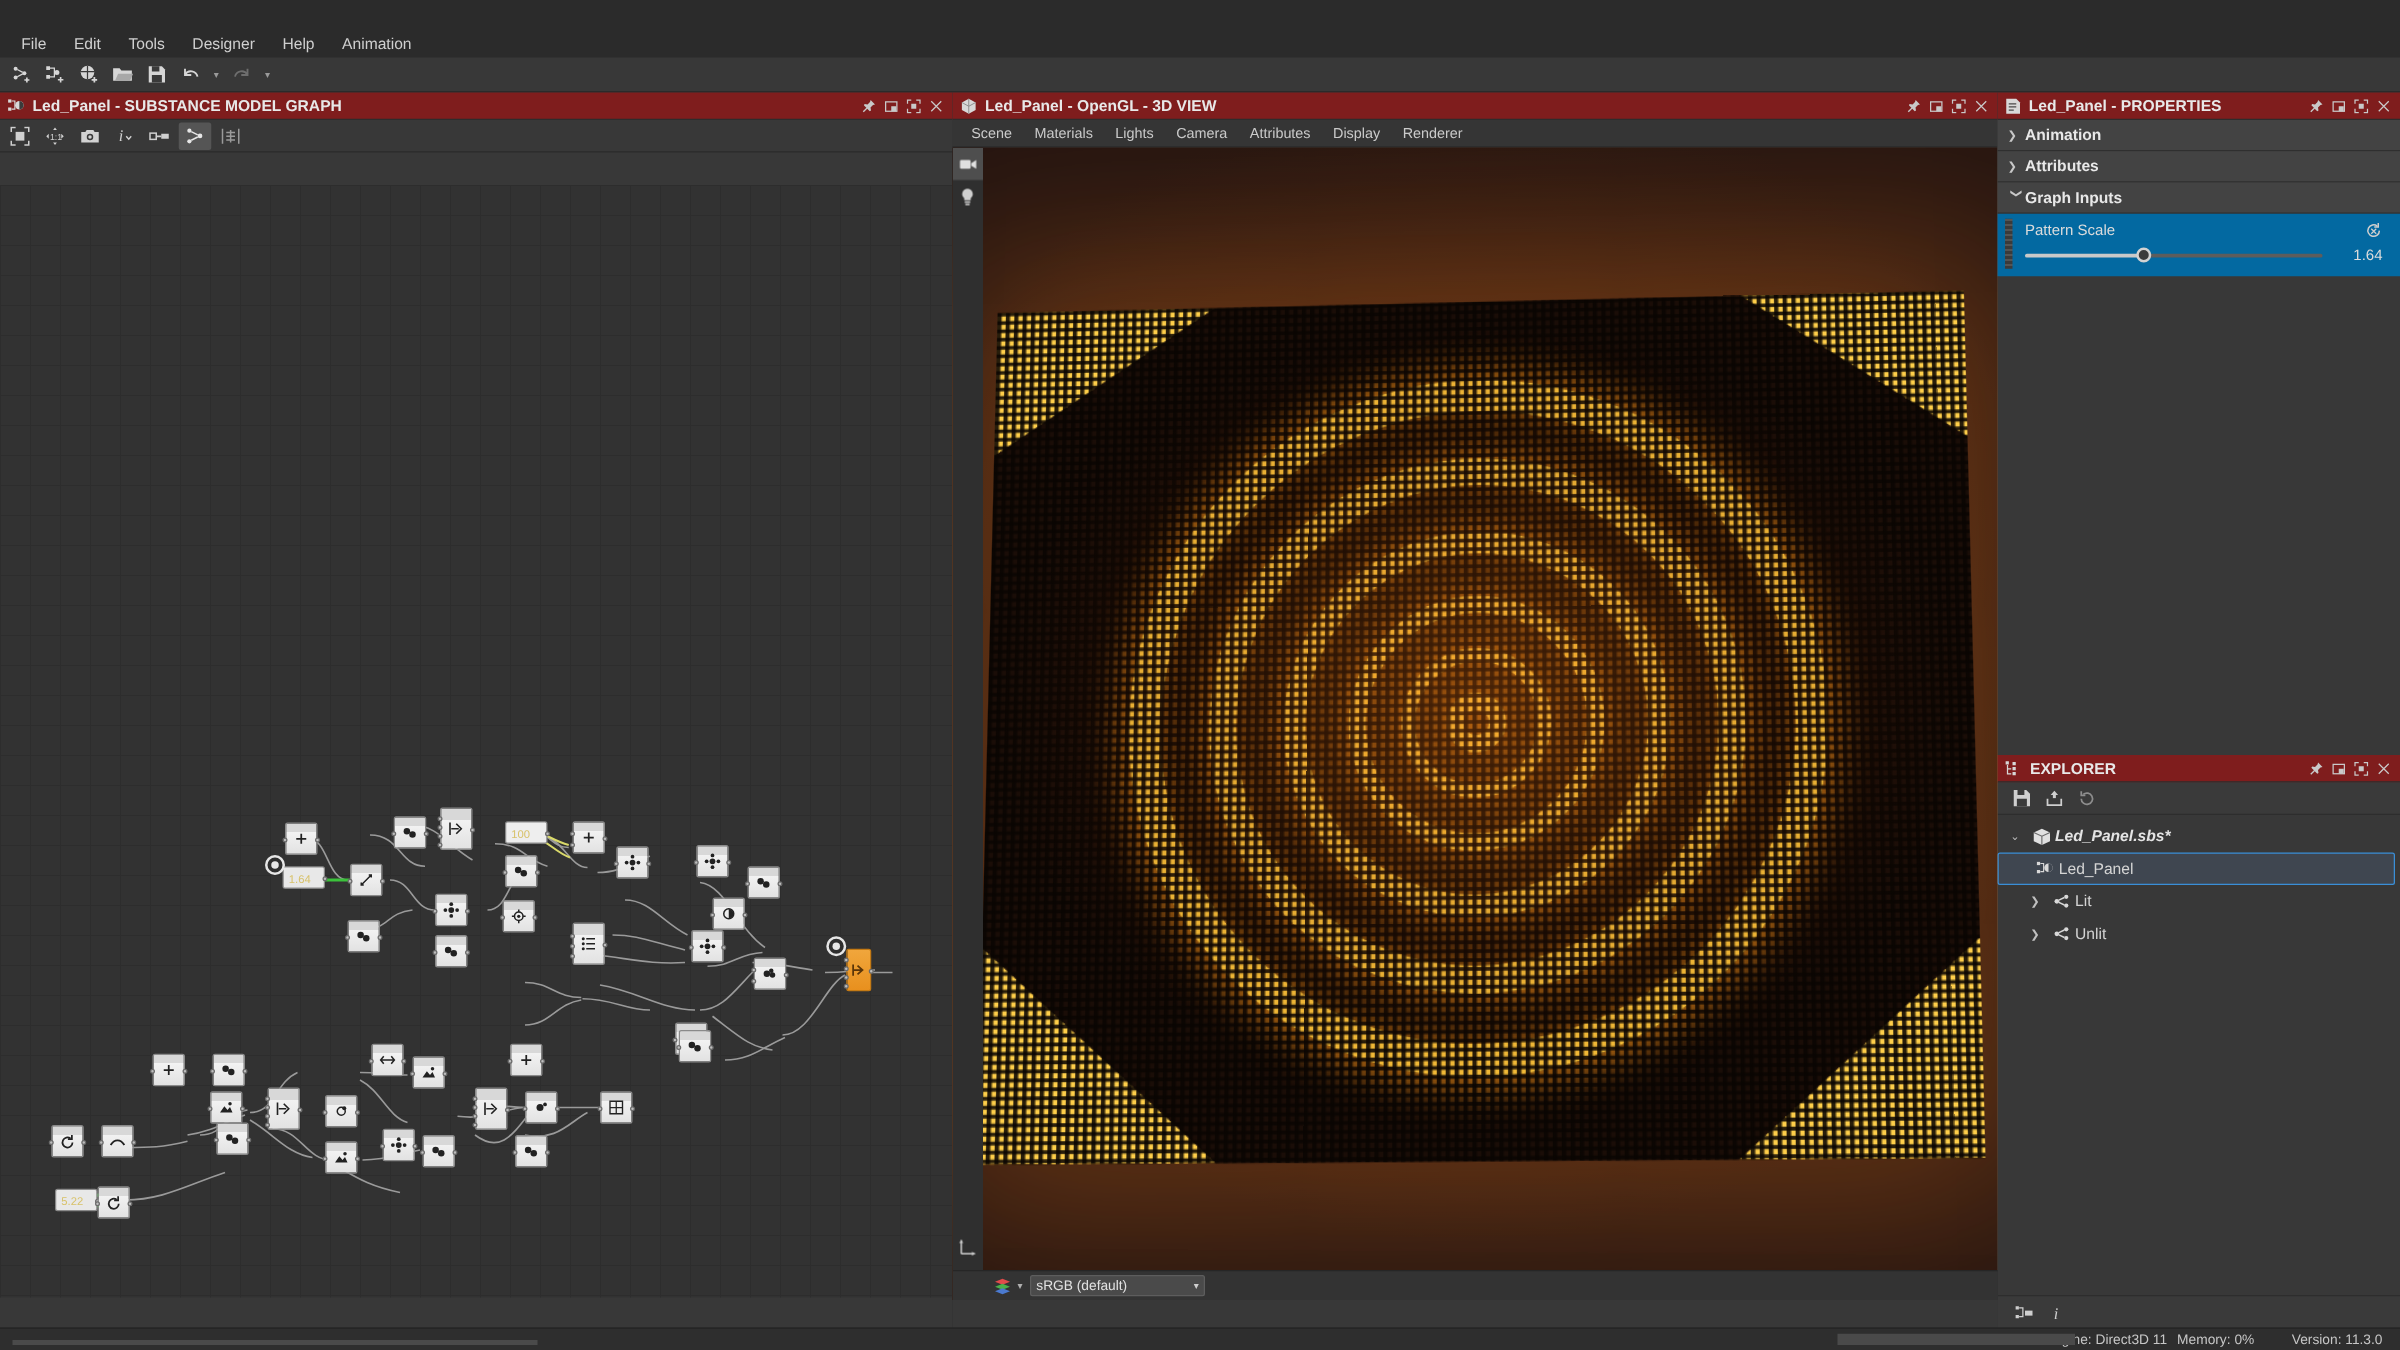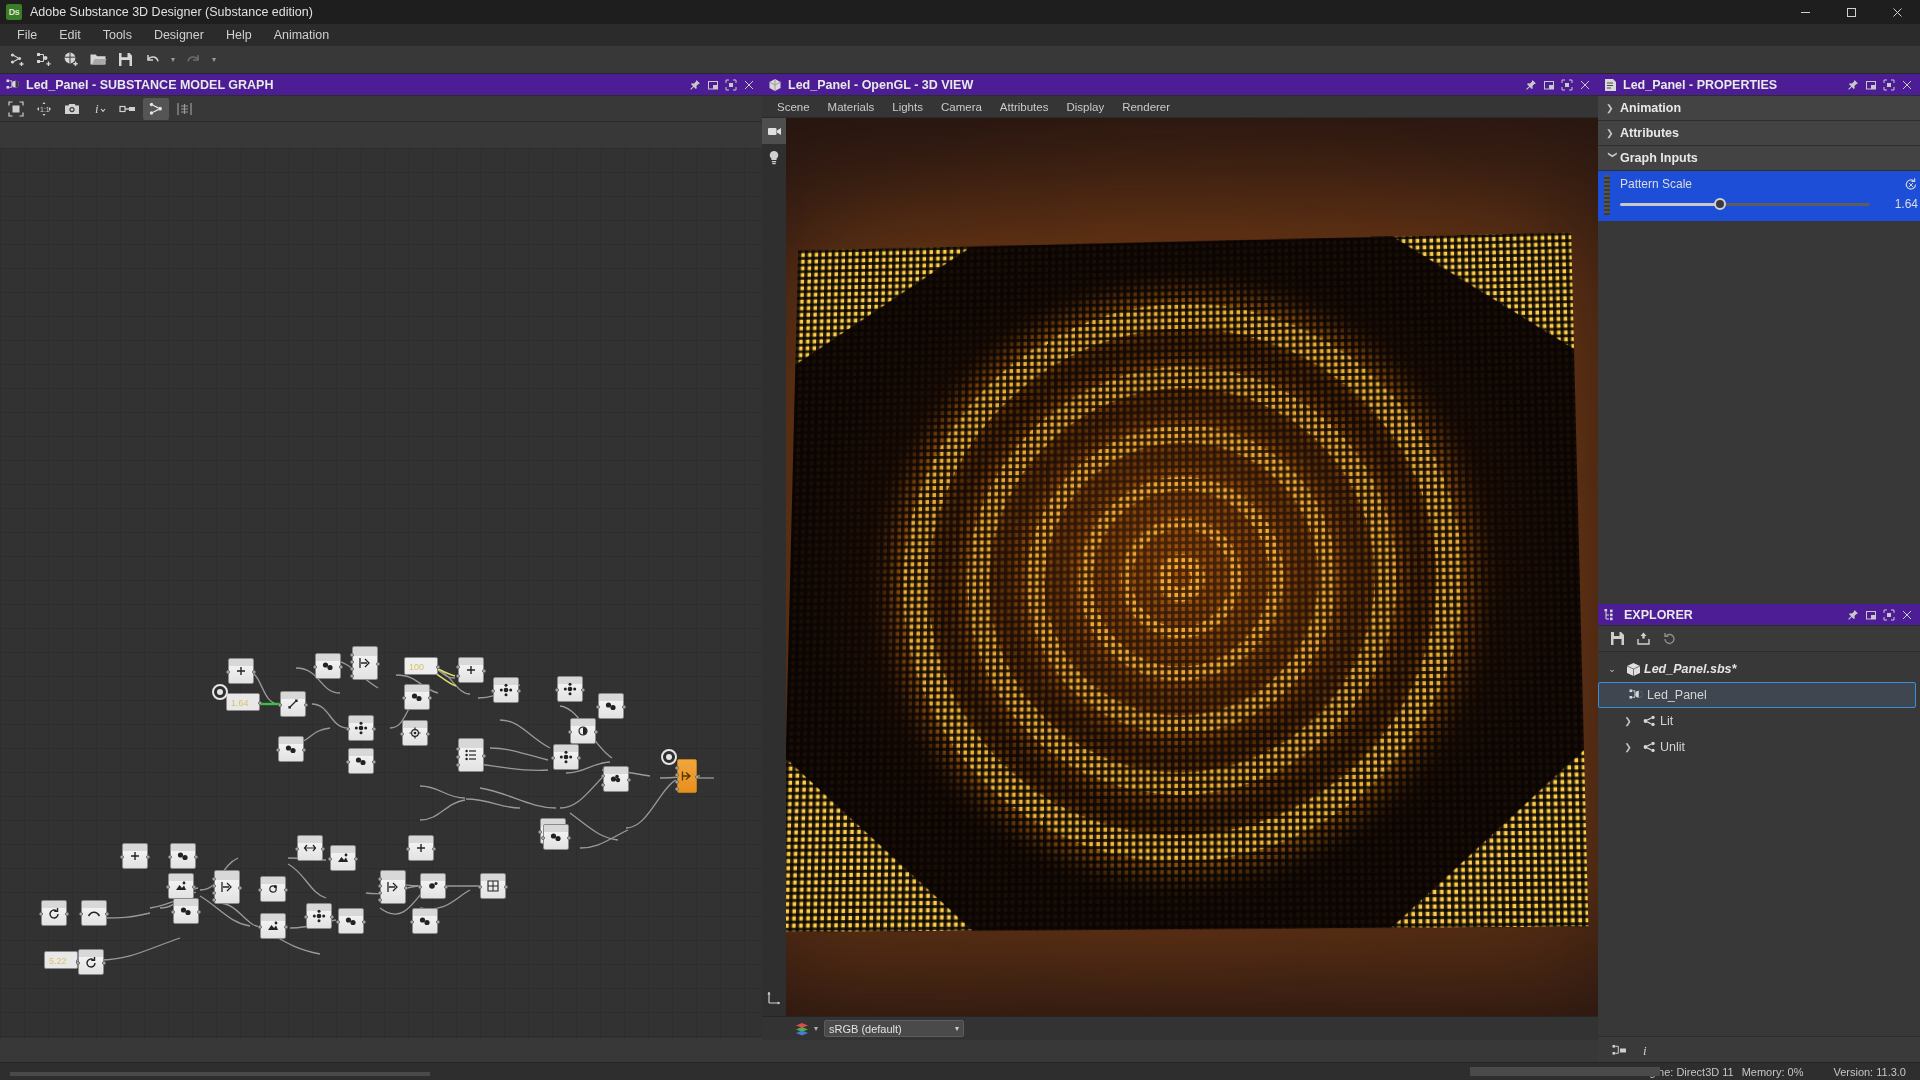--- a/index.html
+++ b/index.html
@@ -49,21 +49,21 @@
   }
   .tb-btn {
     width: 26px; height: 24px; display: flex; align-items: center; justify-content: center;
     margin-right: 1px;
   }
   .tb-caret { width: 14px; height: 24px; display: flex; align-items: center; justify-content: center; font-size: 8px; color: #9a9a9a; }
 
   
   .panel { position: absolute; background: #383838; }
   .panel-head {
-    height: 22px; background: #4c1d95; display: flex; align-items: center;
+    height: 22px; background: #7f1d1d; display: flex; align-items: center;
     border-bottom: 1px solid #2d2d2d; padding-left: 6px;
   }
   .panel-title {
     font-size: 12.5px; font-weight: bold; color: #e8e8e8; margin-left: 6px;
     white-space: nowrap;
   }
   .panel-head-btns { margin-left: auto; display: flex; align-items: center; padding-right: 4px; }
   .phb { width: 18px; height: 20px; display: flex; align-items: center; justify-content: center; color: #c9c9c9; }
 
   
@@ -181,21 +181,21 @@
   }
 
   
   #props-panel { left: 1598px; top: 74px; width: 322px; height: 530px; }
   .prop-section {
     height: 25px; display:flex; align-items:center; background:#434343;
     border-bottom:1px solid #2f2f2f; padding-left:8px;
   }
   .prop-section .chev { width:14px; font-size:9px; color:#c8c8c8; }
   .prop-section .ptitle { font-size:12.5px; font-weight:bold; color:#e8e8e8; }
-  .prop-body { background:#1d4ed8; padding: 6px 2px 10px 22px; position:relative; }
+  .prop-body { background:#0369a1; padding: 6px 14px 10px 22px; position:relative; }
   .prop-body::before {
     content:""; position:absolute; left:6px; top:4px; bottom:6px; width:6px;
     background: repeating-linear-gradient(to bottom, #555 0 2px, #3b3b3b 2px 4px);
   }
   .prop-row-label { display:flex; align-items:center; font-size:12px; color:#dcdcdc; margin-bottom:6px;}
   .prop-row-label .reset { margin-left:auto; color:#cfcfcf; }
   .slider-row { display:flex; align-items:center; }
   .slider {
     position:relative; flex:1; height:14px; display:flex; align-items:center;
   }
@@ -234,41 +234,20 @@
   .progress-strip { position:absolute; left:10px; bottom:4px; width:420px; height:4px; background:#4a4a4a;}
   .progress-strip2 { position:absolute; left:1470px; bottom:4px; width:190px; height:9px; background:#4a4a4a;}
   .status-right { margin-left:auto; display:flex; align-items:center; gap:30px; padding-right:14px;}
   svg { display:block; }
 </style>
 </head>
 <body>
 
 <div class="app">
 
-  <div class="titlebar">
-    <div class="app-logo">Ds</div>
-    <div class="title-text">Adobe Substance 3D Designer (Substance edition)</div>
-    <div class="win-btns">
-      <div class="win-btn">
-        <svg width="11" height="11" viewBox="0 0 11 11">
-            <path d="M1 5.5h9" stroke="#d0d0d0" stroke-width="1"></path>
-          </svg>
-      </div>
-      <div class="win-btn">
-        <svg width="11" height="11" viewBox="0 0 11 11">
-            <rect x="1.5" y="1.5" width="8" height="8" fill="none" stroke="#d0d0d0" stroke-width="1"></rect>
-          </svg>
-      </div>
-      <div class="win-btn close">
-        <svg width="11" height="11" viewBox="0 0 11 11">
-            <path d="M1.5 1.5l8 8M9.5 1.5l-8 8" stroke="#d0d0d0" stroke-width="1"></path>
-          </svg>
-      </div>
-    </div>
-  </div>
 
   <div class="menubar">
     <div class="menu-item">File</div>
     <div class="menu-item">Edit</div>
     <div class="menu-item">Tools</div>
     <div class="menu-item">Designer</div>
     <div class="menu-item">Help</div>
     <div class="menu-item">Animation</div>
   </div>
 

